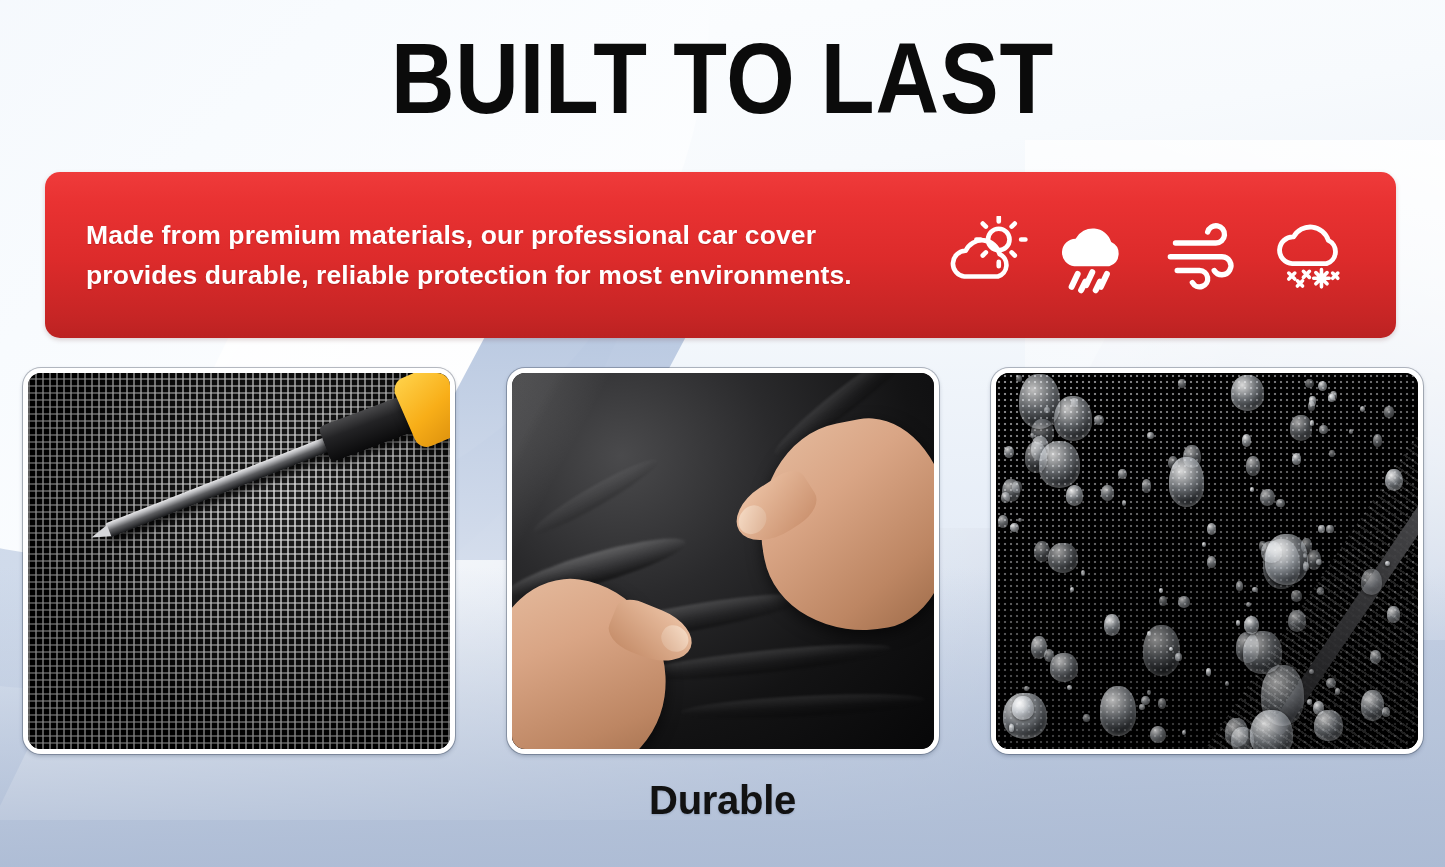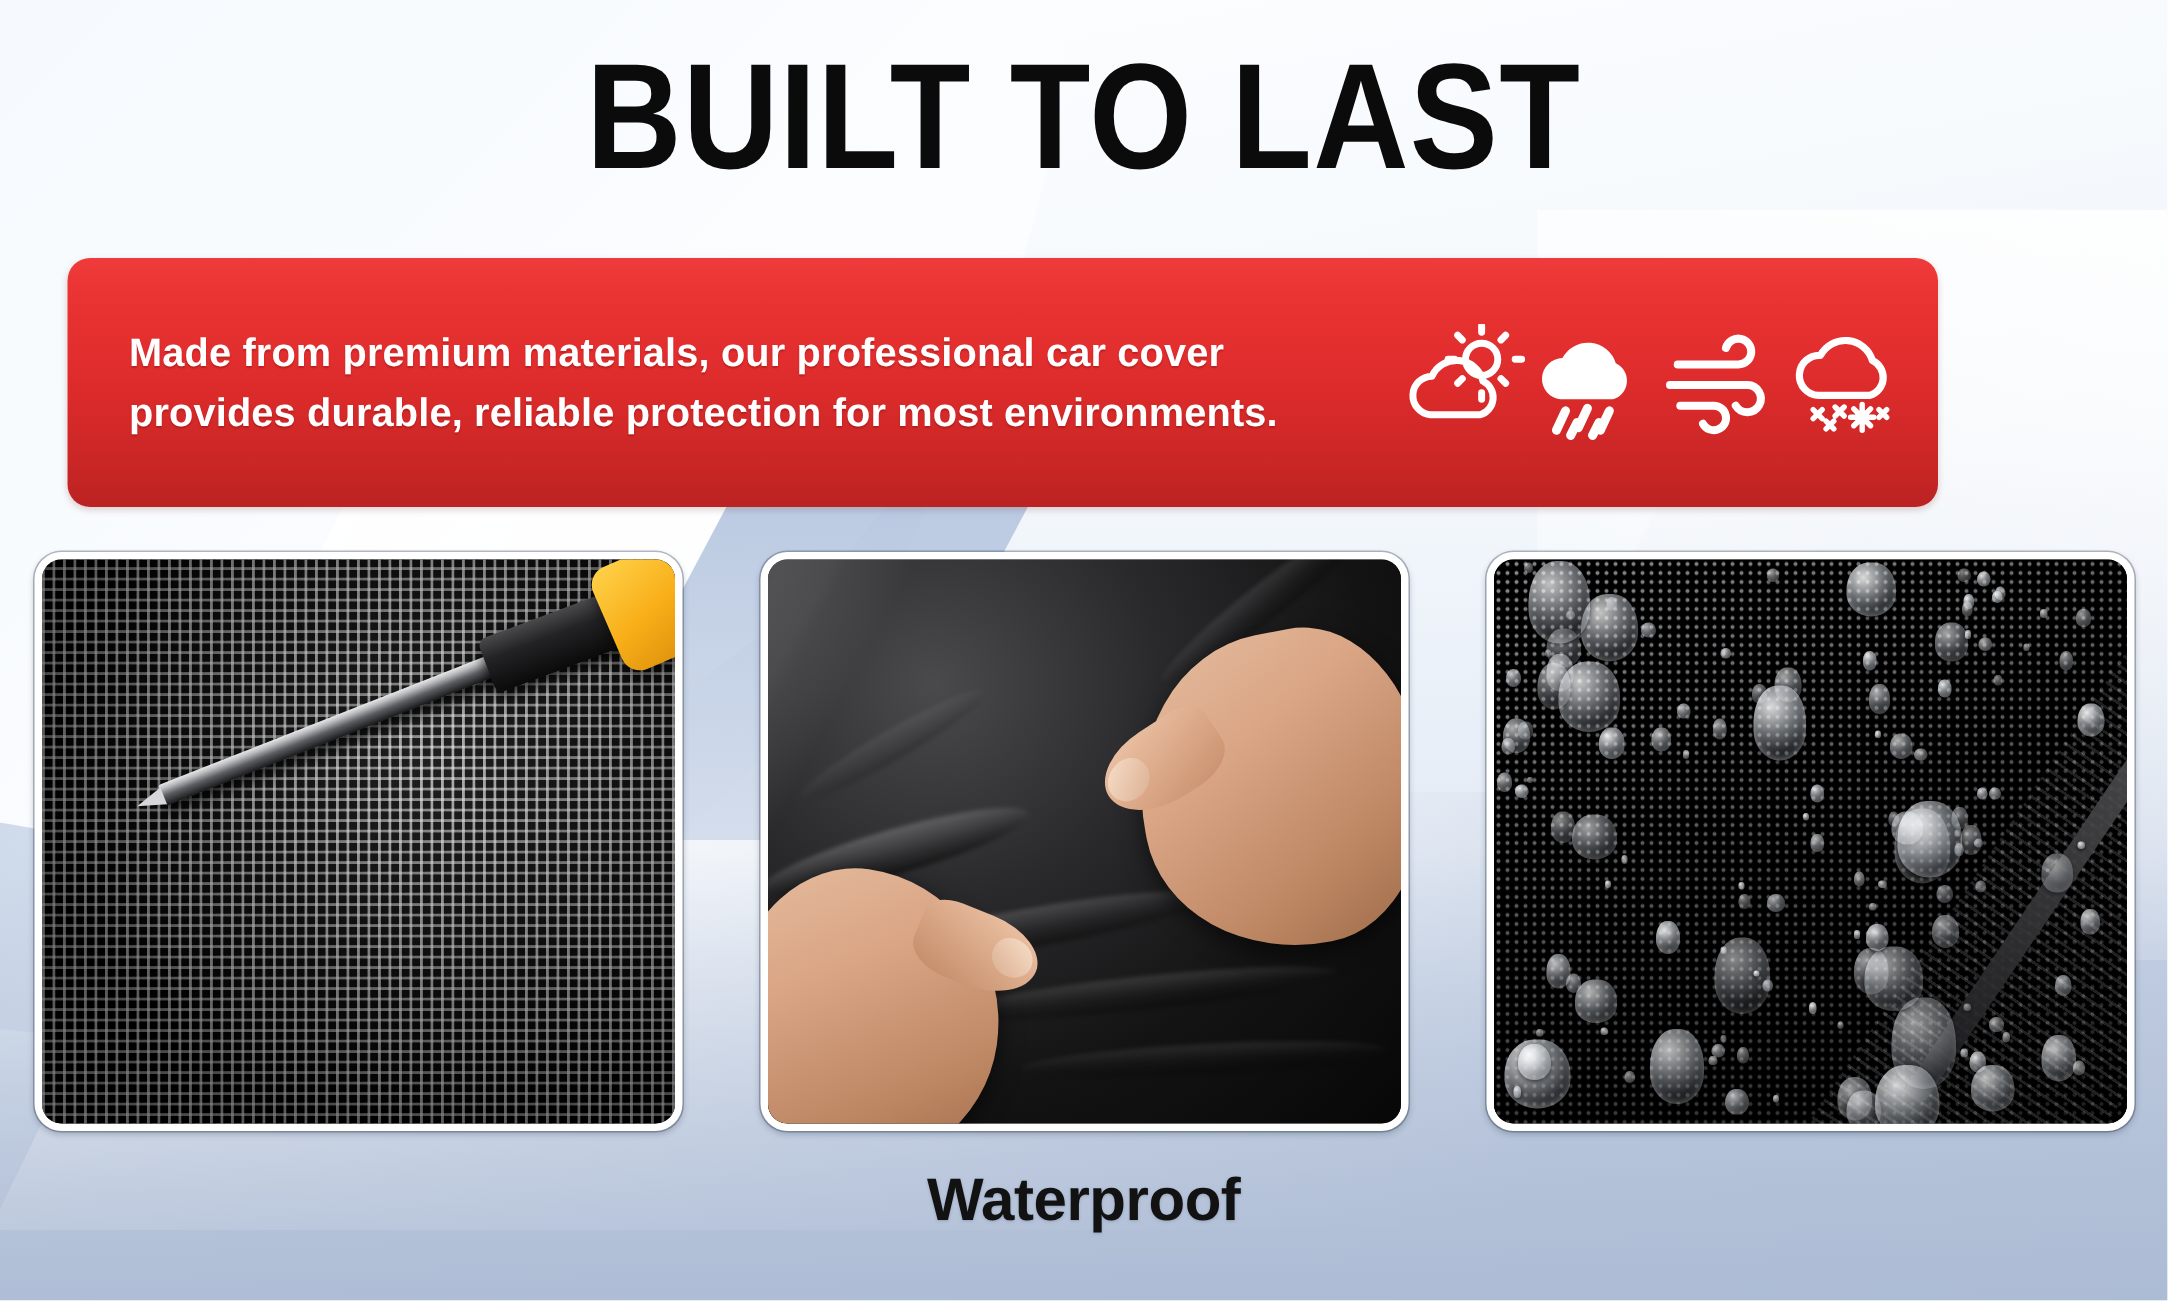--- a/index.html
+++ b/index.html
@@ -69,21 +69,21 @@
     color:#0b0b0b;
     transform:scaleX(.88);
     transform-origin:center top;
     white-space:nowrap;
     z-index:5;
   }
 
   
   #banner {
     position:absolute; left:45px; top:172px;
-    width:1247px; height:166px;
+    width:1351px; height:166px;
     border-radius:15px;
     background:linear-gradient(180deg,#ef3b3b 0%, #e93232 18%, #dd2b2b 52%, #c62525 88%, #bb2222 100%);
     box-shadow:0 2px 5px rgba(80,10,10,.18);
     display:flex; align-items:center;
     z-index:6;
     overflow:hidden;
   }
   #banner-text {
     flex:0 0 auto;
     width:880px;
@@ -534,17 +534,17 @@
               <div class="drop" style="width: 4.8px; height: 5px; left: 59.4%; top: 60.8%; opacity: 0.74;"></div>
             </div>
         </div>
       </div>
     </div>
 
   </div>
 
   <div id="labels">
     <div class="label-cell">
-      <div class="card-label">Waterproof</div>
+      <div class="card-label">Durable</div>
     </div>
   </div>
 
 </div>
 
 </body></html>

